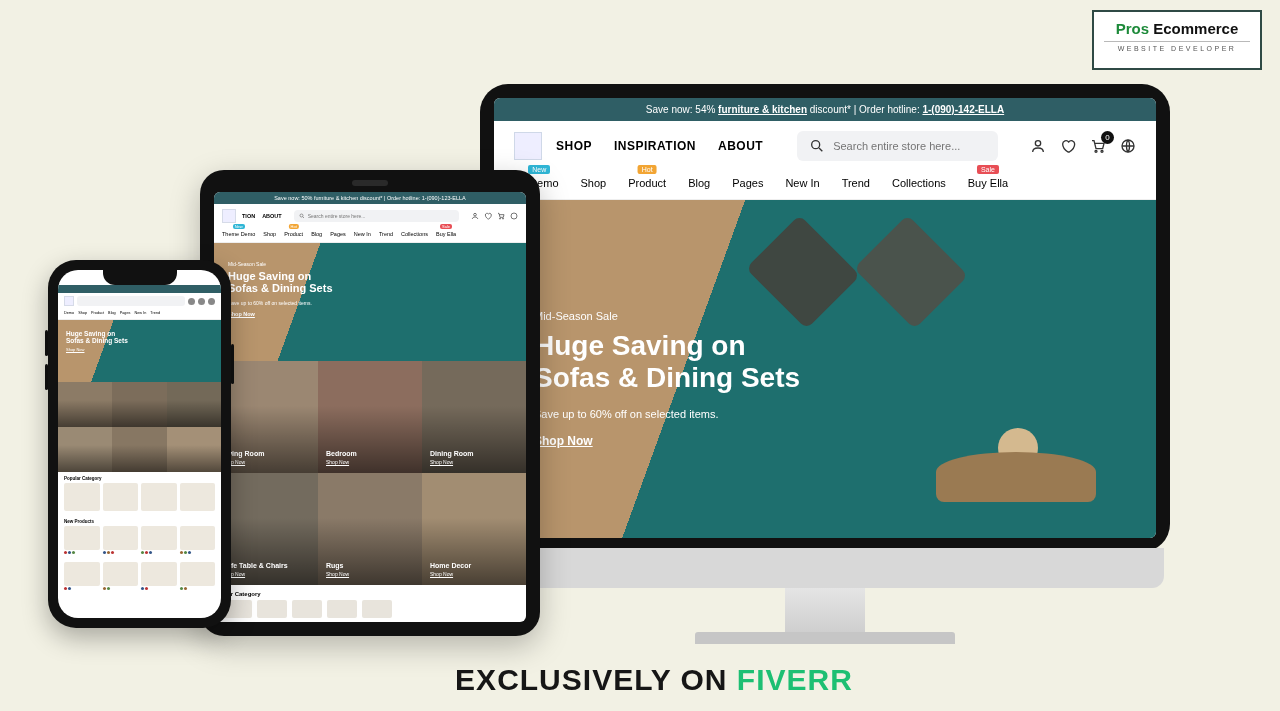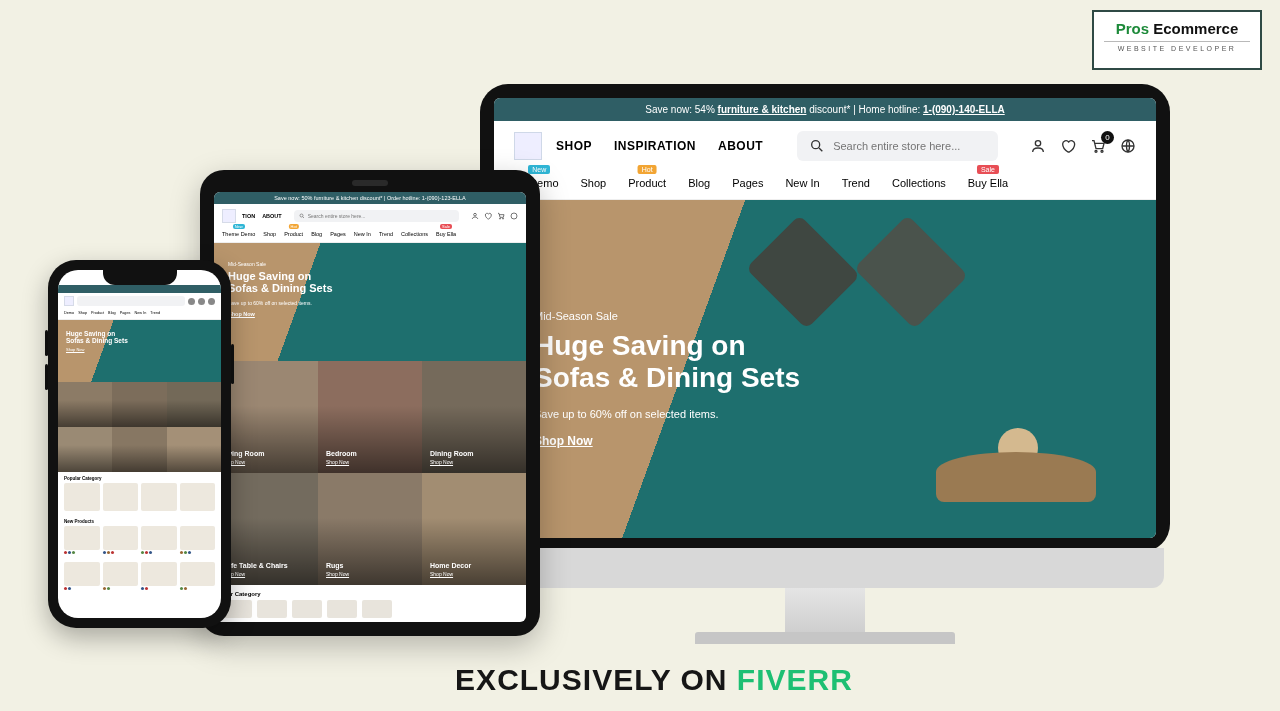--- a/index.html
+++ b/index.html
@@ -145,21 +145,21 @@
   </div>
   <div class="divider"></div>
   <div class="line2">WEBSITE DEVELOPER</div>
 </div>
 
 <div class="monitor">
   <div class="monitor-bezel">
     <div class="monitor-screen">
 
       <div class="promo-bar">
-        <span>Save now: 54% </span><a>furniture &amp; kitchen</a><span> discount* | Home hotline: </span><a>1-(090)-140-ELLA</a>
+        <span>Save now: 54% </span><a>furniture &amp; kitchen</a><span> discount* | Order hotline: </span><a>1-(090)-142-ELLA</a>
       </div>
 
       <div class="header-row">
         <div class="logo-box"></div>
         <nav class="main-nav">
           <span>SHOP</span>
           <span>INSPIRATION</span>
           <span>ABOUT</span>
         </nav>
         <div class="search-wrap">

